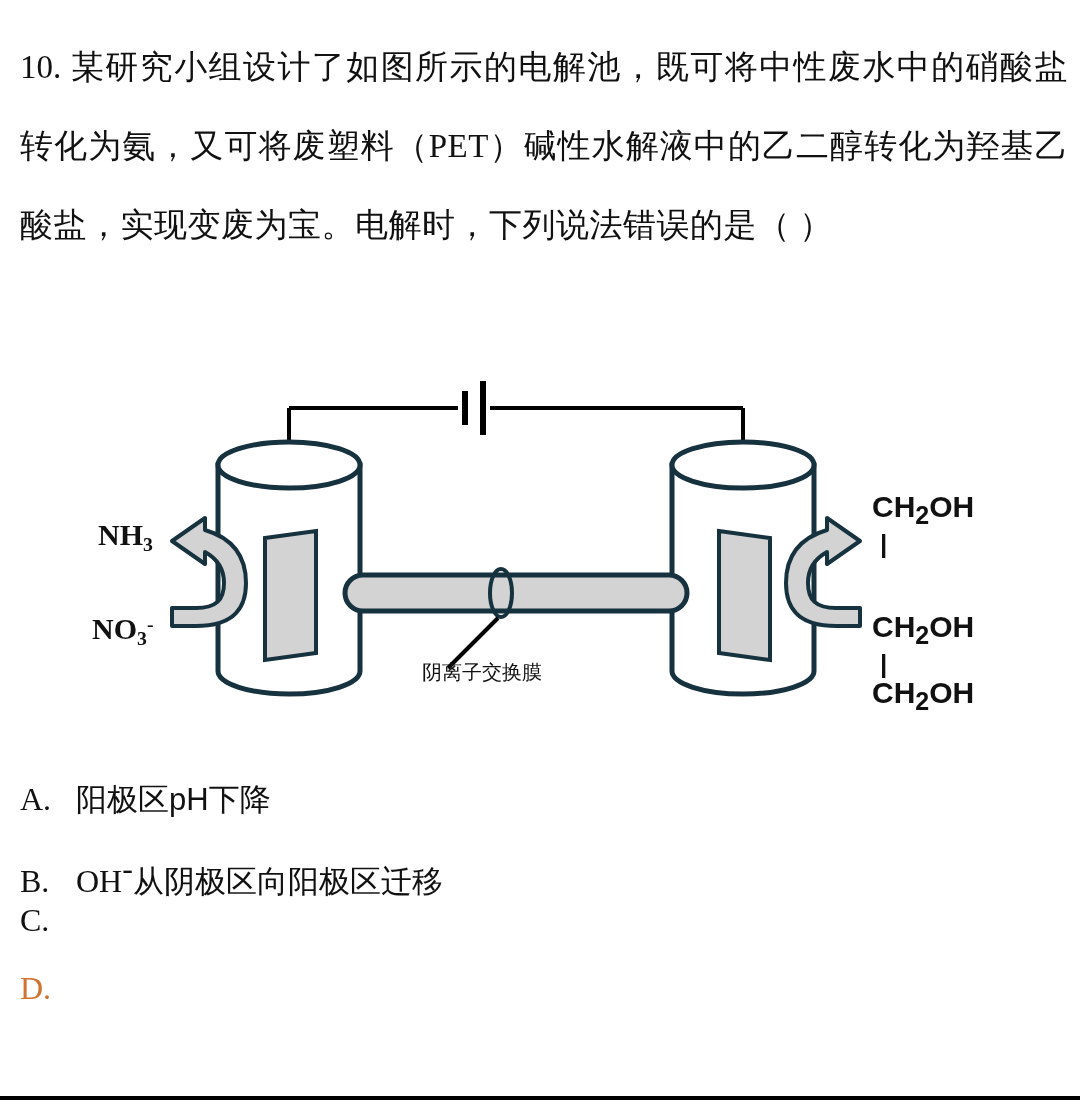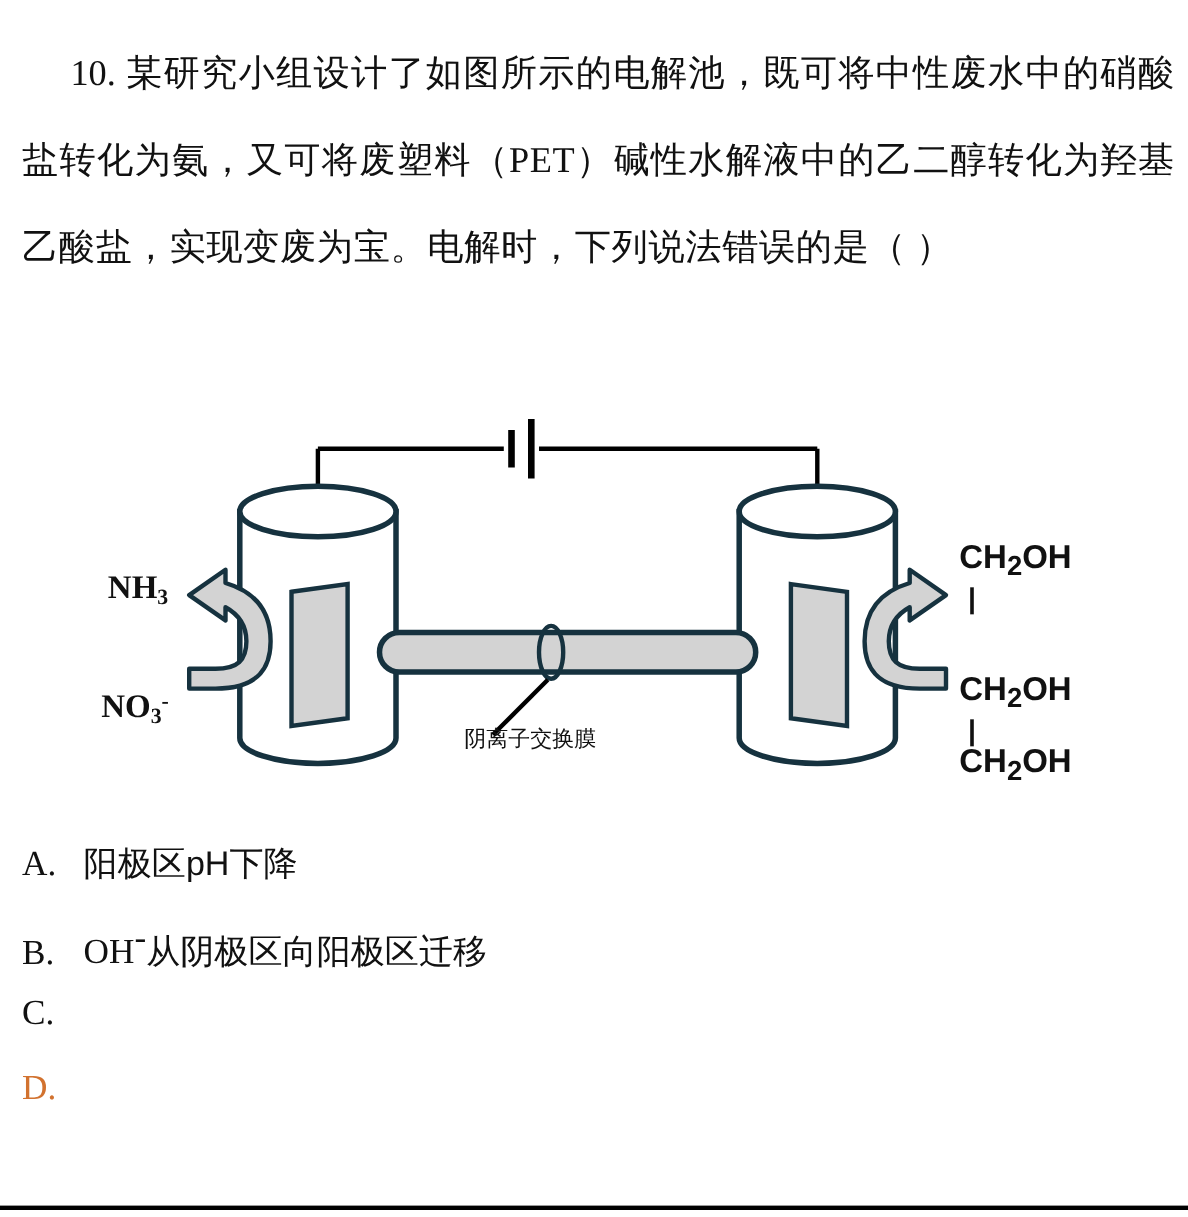--- a/index.html
+++ b/index.html
@@ -21,21 +21,21 @@
     position: absolute;
     left: 20px;
     top: 28px;
     width: 1048px;
     font-size: 33px;
     line-height: 79px;
     letter-spacing: 0.5px;
     text-align: justify;
     text-align-last: left;
   }
-  .stem .num { letter-spacing: 0; margin-left: 44px; }
+  .stem .num { letter-spacing: 0; }
 
   
   .figure {
     position: absolute;
     left: 0;
     top: 378px;
     width: 1080px;
     height: 340px;
   }
   .figure svg { display: block; }
@@ -46,21 +46,21 @@
     font-size: 30px;
     font-weight: 700;
     color: #111;
     white-space: nowrap;
     line-height: 1;
   }
   .fig-label sub { font-size: 0.66em; vertical-align: -0.28em; font-weight: 700; }
   .fig-label sup { font-size: 0.66em; vertical-align: 0.42em; font-weight: 700; }
 
   .lbl-nh3 { left: 98px;  top: 520px; }
-  .lbl-no3 { left: 92px;  top: 628px; }
+  .lbl-no3 { left: 92px;  top: 614px; }
 
   .lbl-membrane {
     left: 422px; top: 662px;
     font-size: 20px;
     font-weight: 400;
     font-family: "Liberation Sans", "DejaVu Sans", sans-serif;
   }
 
   .formula-stack {
     position: absolute;
@@ -98,20 +98,21 @@
     white-space: nowrap;
   }
   .option .tag {
     width: 56px;
     flex: 0 0 56px;
     font-family: "Liberation Serif", "DejaVu Serif", serif;
   }
   .option .body {
     font-family: "Liberation Sans", "DejaVu Sans", sans-serif;
     font-size: 31px;
+    margin-top: 16px;
   }
   .option .body .sci {
     font-family: "Liberation Serif", "DejaVu Serif", serif;
     font-size: 32px;
   }
   .option sub { font-size: 0.64em; vertical-align: -0.26em; }
   .option sup { font-size: 0.64em; vertical-align: 0.40em; }
 
   .rule {
     position: absolute;

